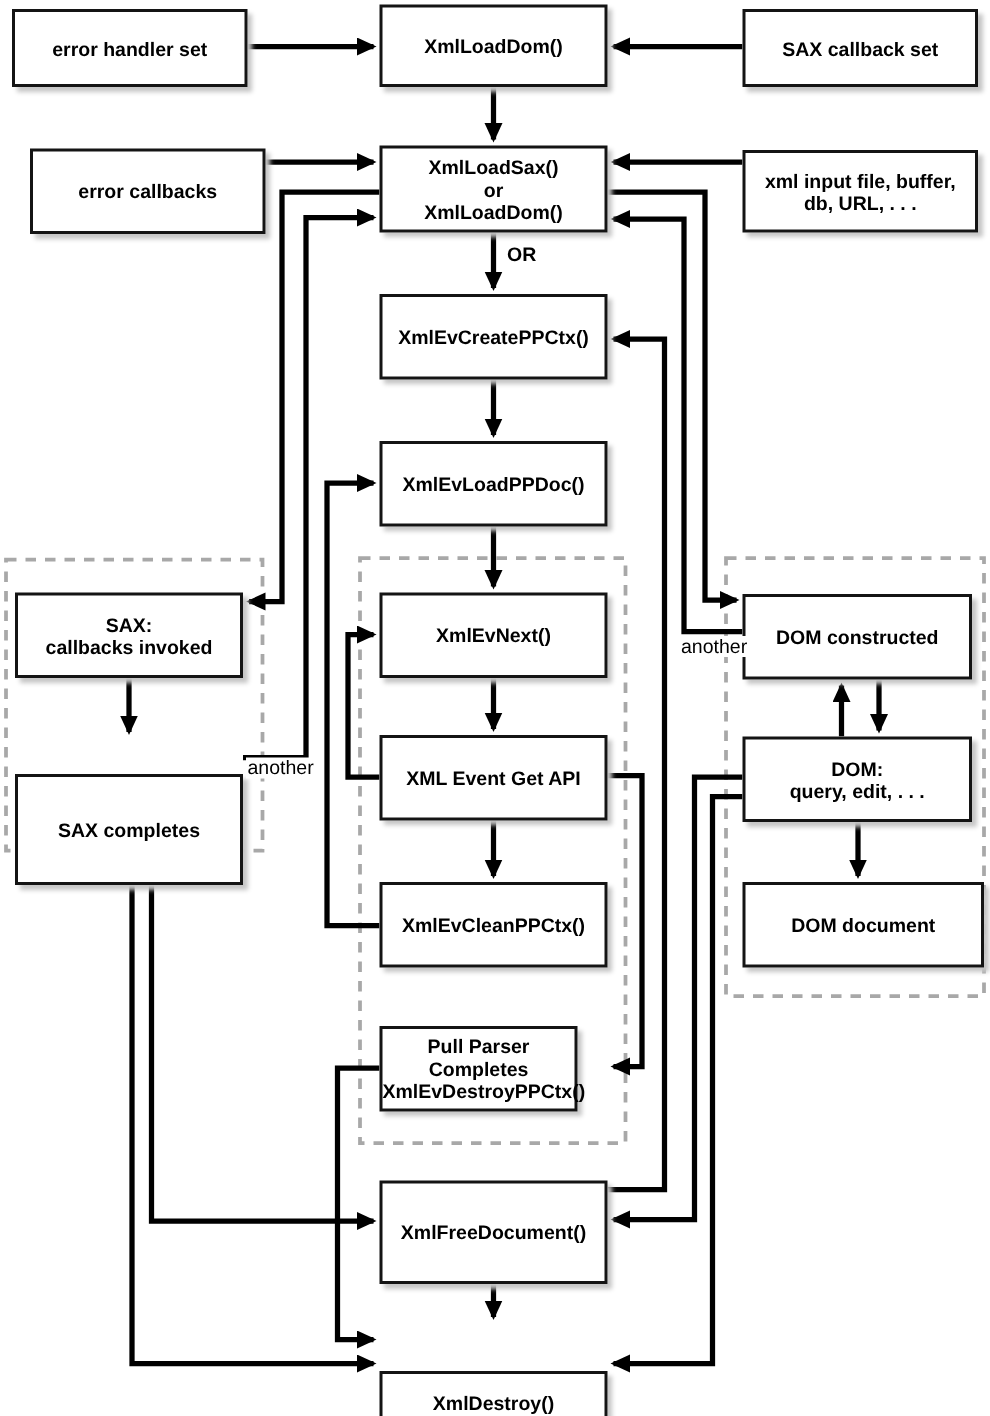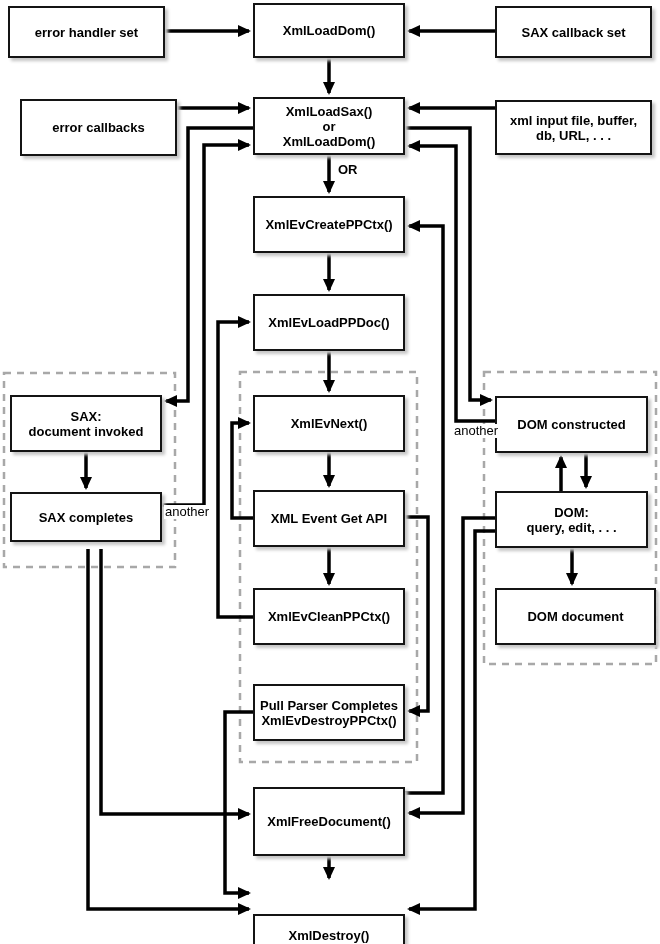--- a/index.html
+++ b/index.html
@@ -100,53 +100,53 @@
   <div class="node" style="left:253px;top:196px;width:152px;height:57px">
     <span>XmlEvCreatePPCtx()</span>
   </div>
 
   <div class="node" style="left:253px;top:294px;width:152px;height:57px">
     <span>XmlEvLoadPPDoc()</span>
   </div>
 
   <div class="node" style="left:10px;top:395px;width:152px;height:57px">
     <span>SAX:</span>
-    <span>document invoked</span>
+    <span>callbacks invoked</span>
   </div>
 
   <div class="node" style="left:253px;top:395px;width:152px;height:57px">
     <span>XmlEvNext()</span>
   </div>
 
   <div class="node" style="left:495px;top:396px;width:153px;height:57px">
     <span>DOM constructed</span>
   </div>
 
-  <div class="node" style="left:10px;top:492px;width:152px;height:50px">
+  <div class="node" style="left:10px;top:516px;width:152px;height:74px">
     <span>SAX completes</span>
   </div>
 
   <div class="node" style="left:253px;top:490px;width:152px;height:57px">
     <span>XML Event Get API</span>
   </div>
 
   <div class="node" style="left:495px;top:491px;width:153px;height:57px">
     <span>DOM:</span>
     <span>query, edit, . . .</span>
   </div>
 
   <div class="node" style="left:253px;top:588px;width:152px;height:57px">
     <span>XmlEvCleanPPCtx()</span>
   </div>
 
   <div class="node" style="left:495px;top:588px;width:161px;height:57px">
     <span>DOM document</span>
   </div>
 
-  <div class="node" style="left:253px;top:684px;width:152px;height:57px">
+  <div class="node" style="left:253px;top:684px;width:132px;height:57px">
     <span>Pull Parser Completes</span>
     <span>XmlEvDestroyPPCtx()</span>
   </div>
 
   <div class="node" style="left:253px;top:787px;width:152px;height:69px">
     <span>XmlFreeDocument()</span>
   </div>
 
   <div class="node" style="left:253px;top:914px;width:152px;height:43px">
     <span>XmlDestroy()</span>

